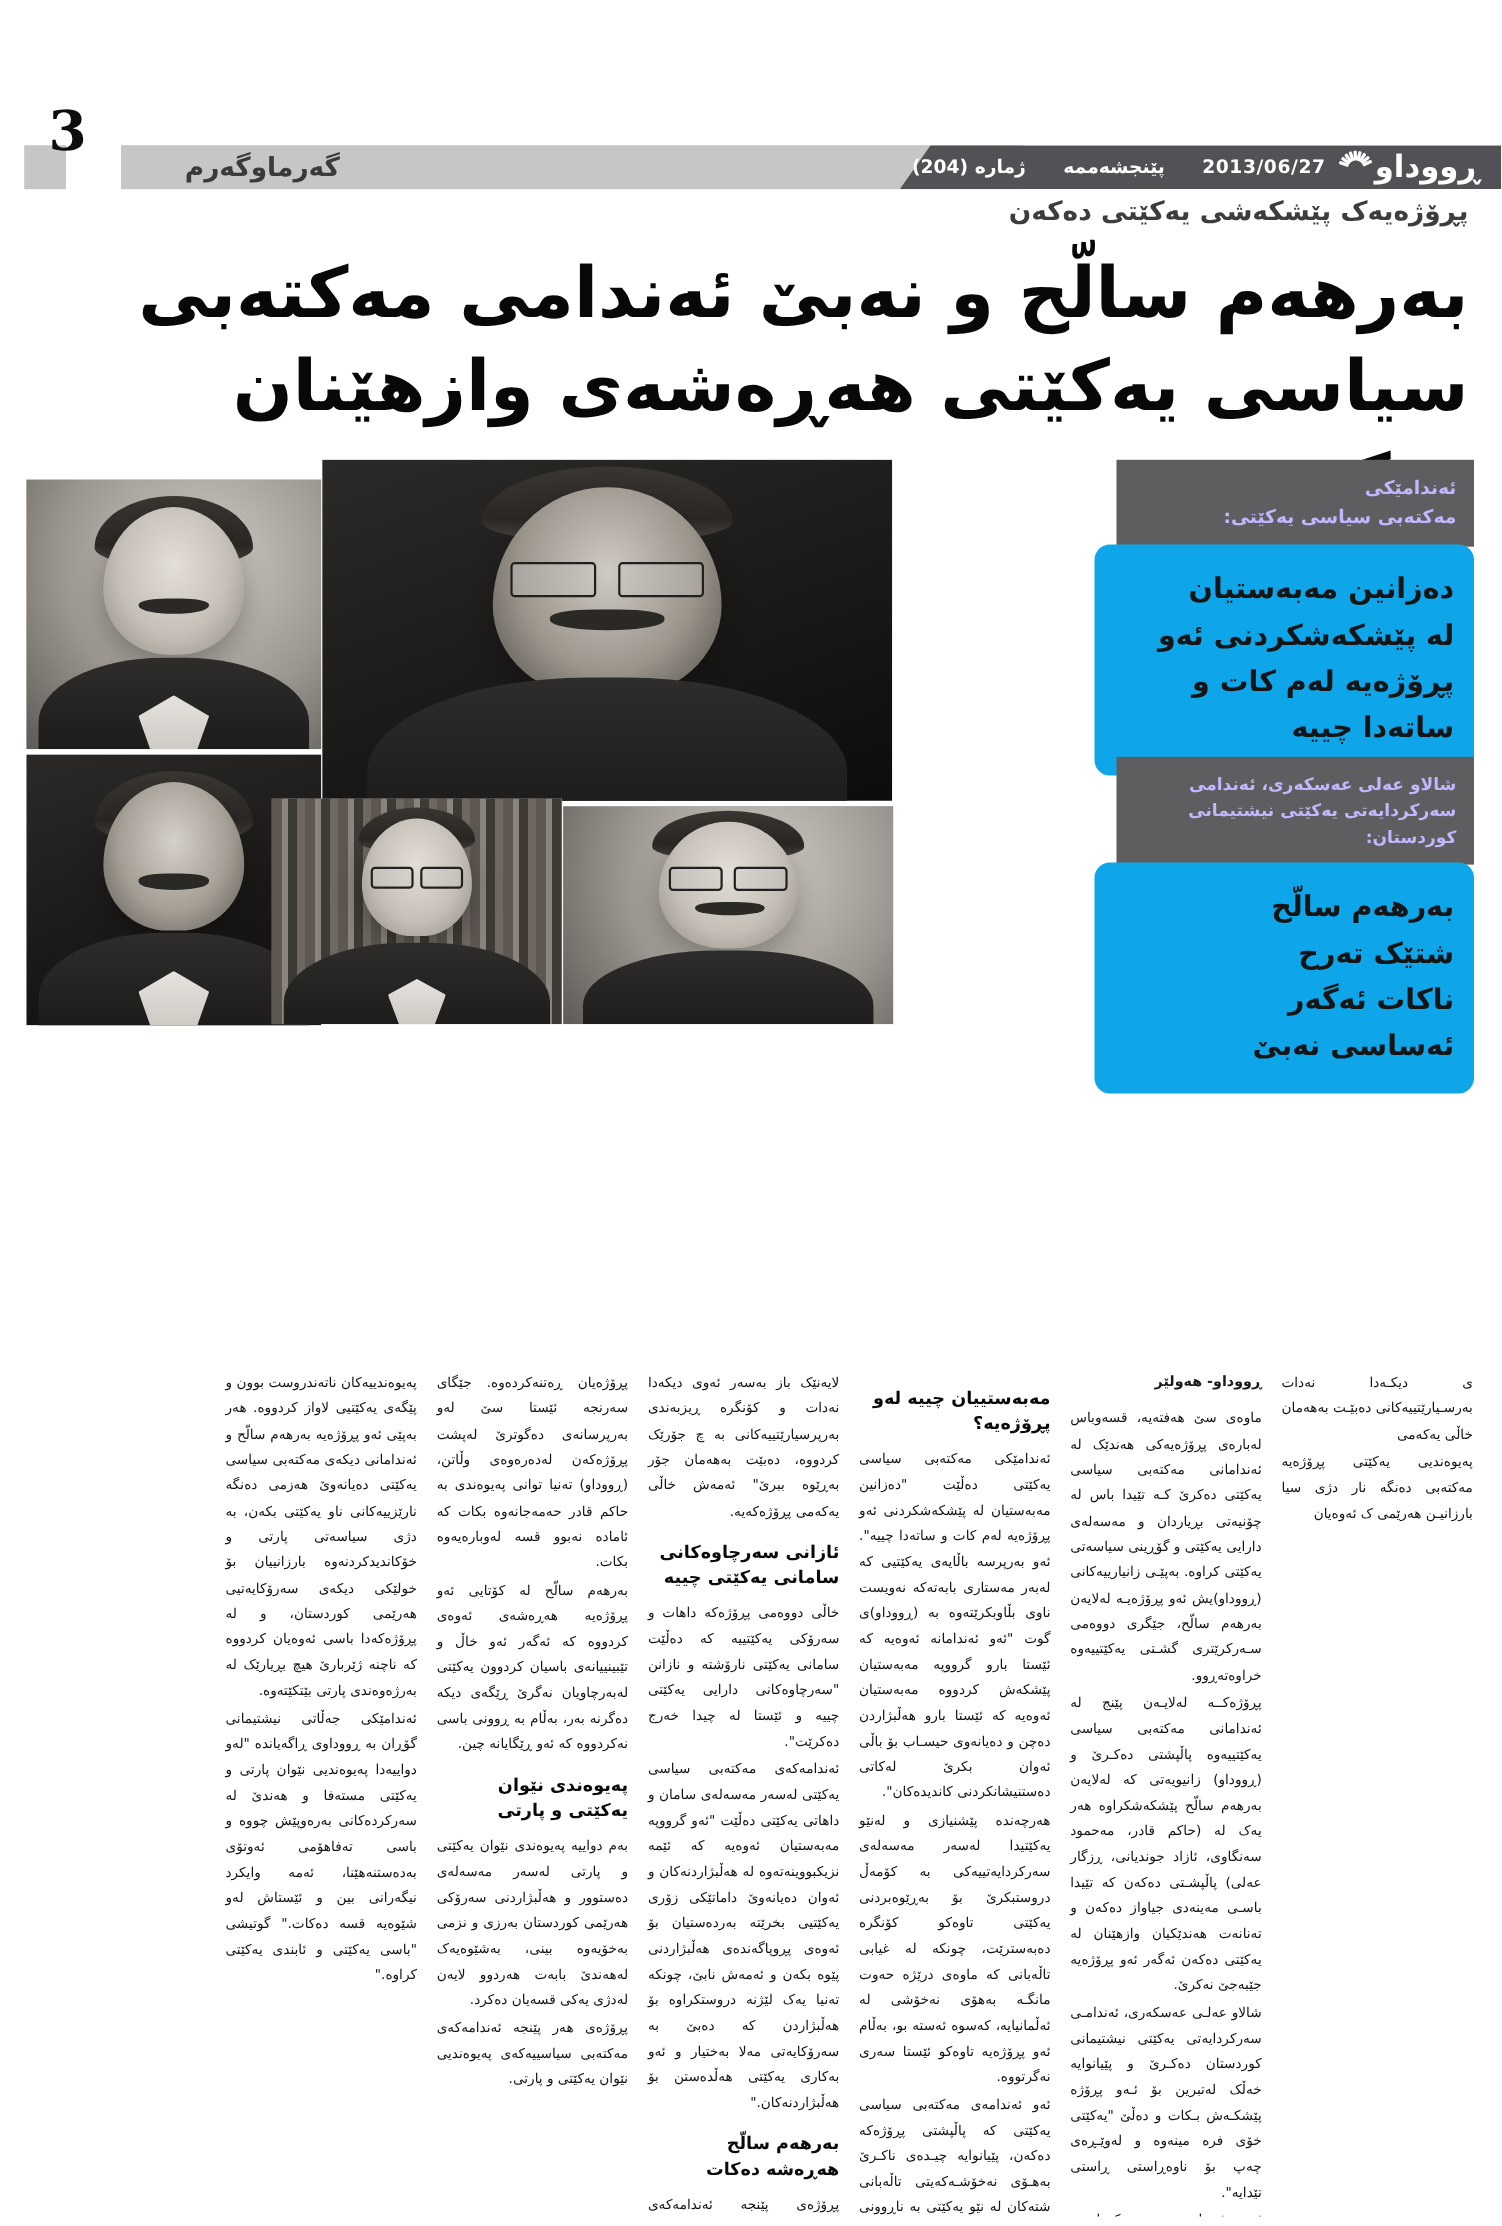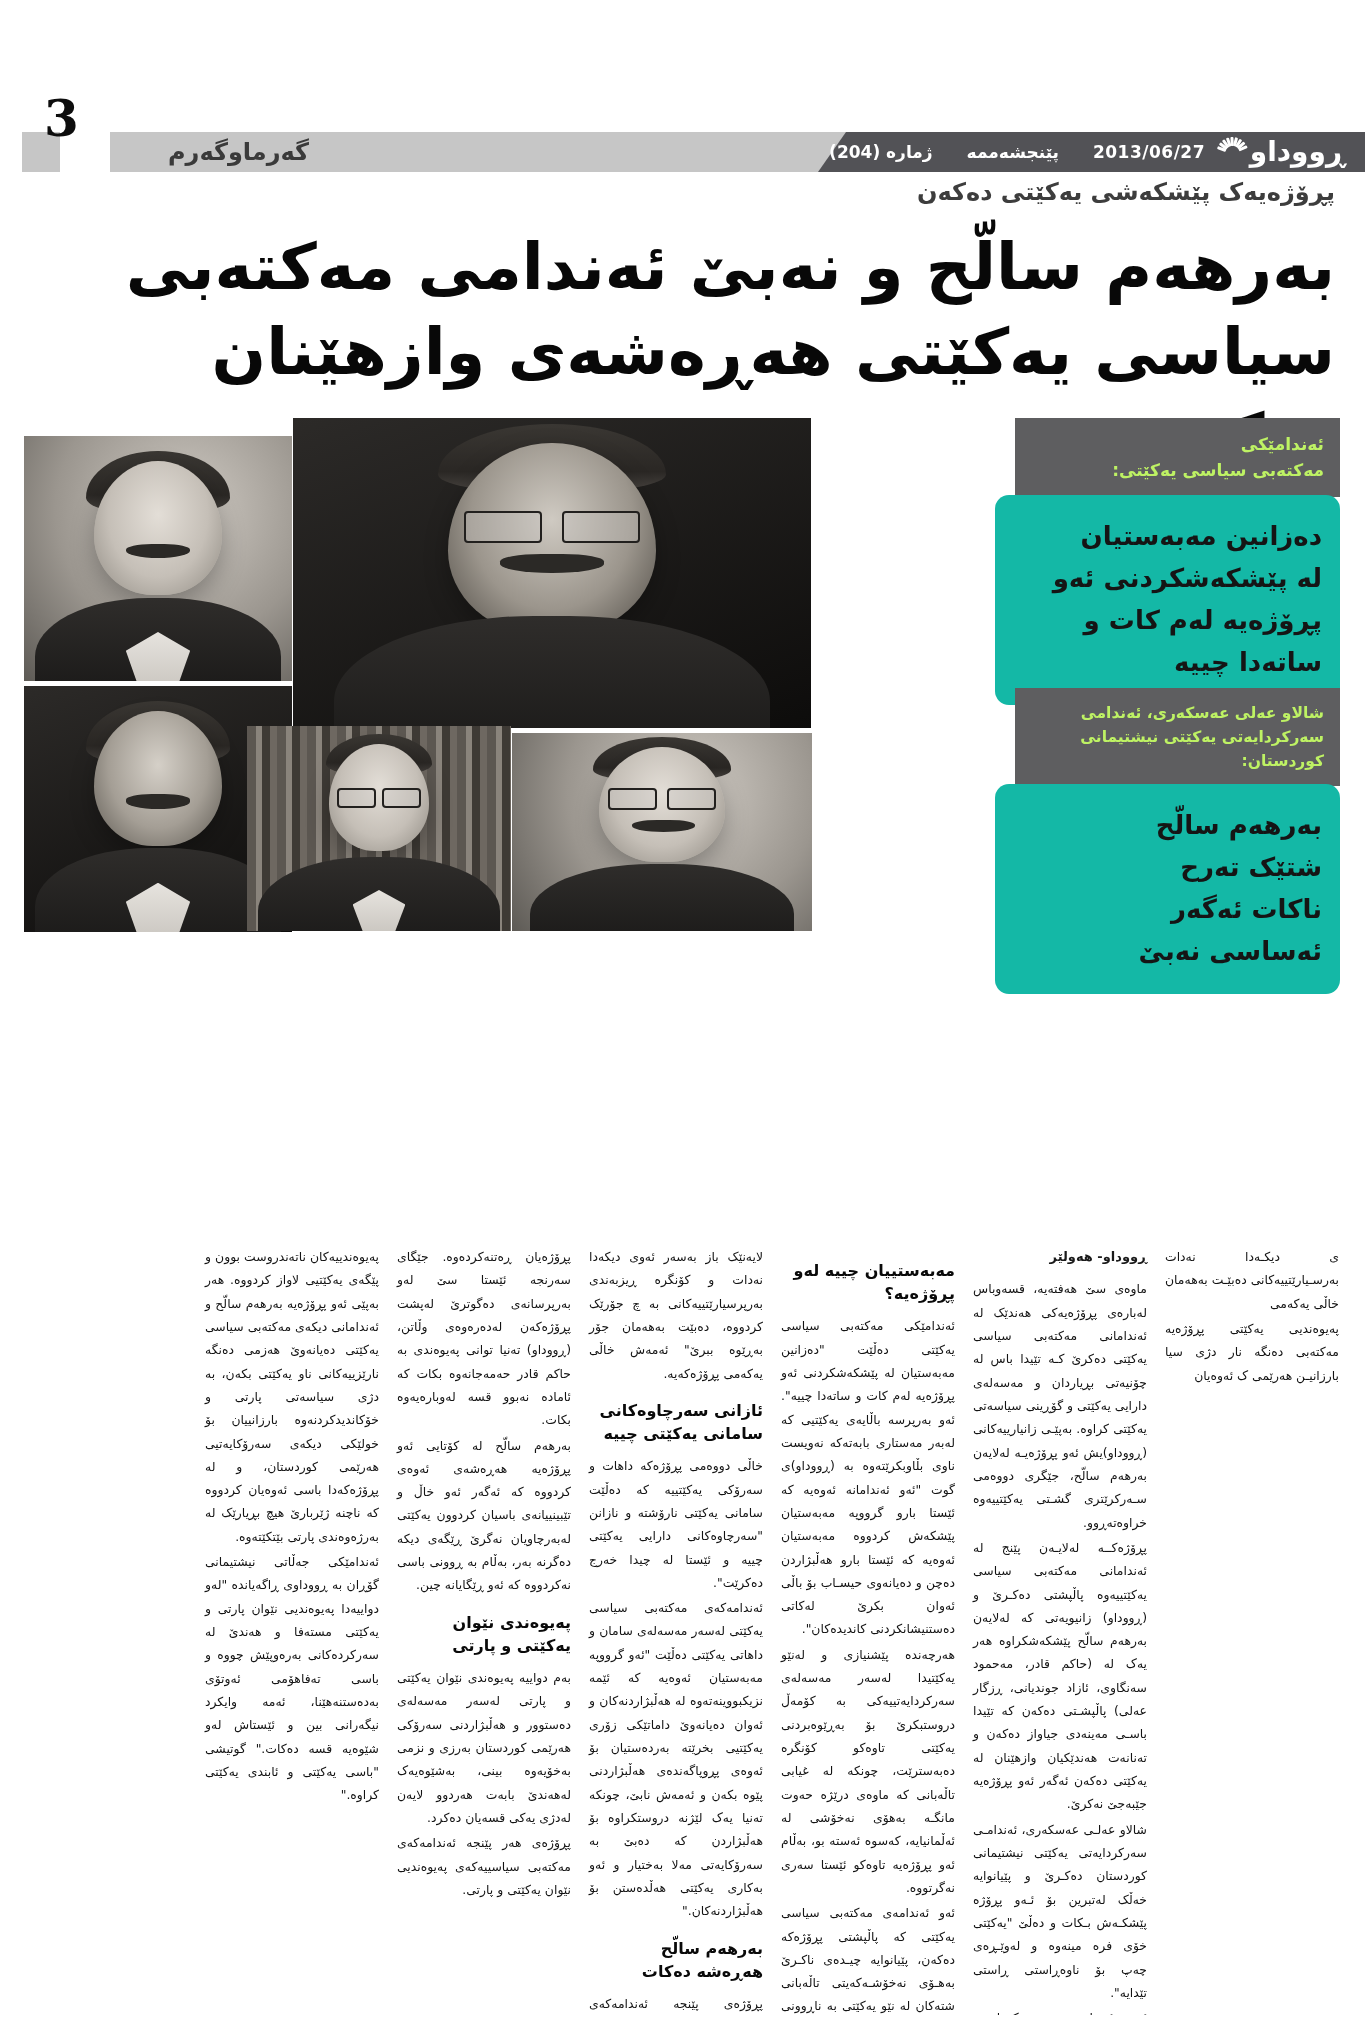--- a/index.html
+++ b/index.html
@@ -218,32 +218,32 @@
   .ph-bg-soft {
     background: radial-gradient(circle at 60% 30%, #cfcac3 0%, #9b968f 55%, #5d5a55 100%);
   }
 
   
   .rail { position: absolute; right: 25px; top: 0; width: 345px; }
 
   .qbox { position: absolute; width: 345px; }
   .qbox-head {
     background: #5e5e60;
-    color: #bef264;
+    color: #c4b5fd;
     padding: 13px 16px 13px 14px;
     text-align: right;
     direction: rtl;
     font-size: 17px;
     font-weight: 700;
     line-height: 1.55;
     margin-left: 20px;
   }
   .qbox-head .ln { display: block; }
   .qbox-body {
-    background: #14b8a6;
+    background: #0ea5e9;
     color: #151515;
     border-radius: 14px;
     padding: 20px 18px 22px 18px;
     text-align: right;
     direction: rtl;
     font-size: 26px;
     font-weight: 700;
     line-height: 1.62;
     margin-top: -2px;
   }

